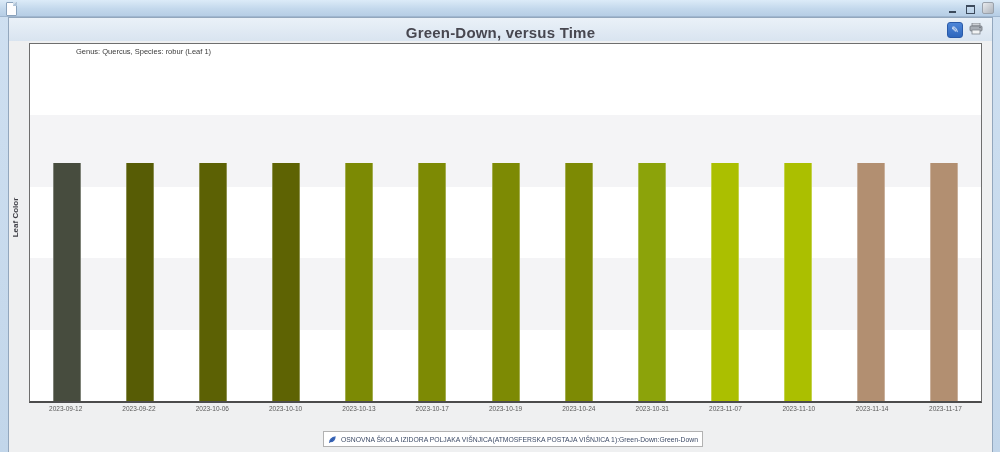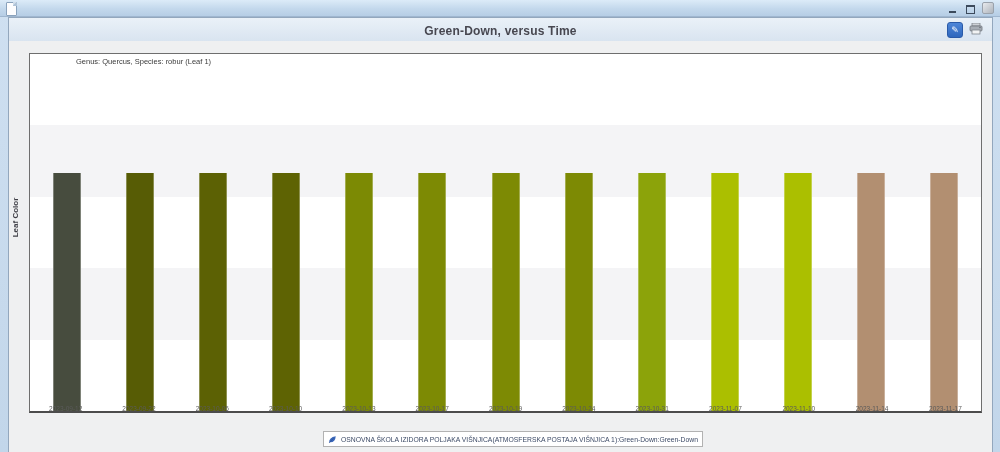--- a/index.html
+++ b/index.html
@@ -32,33 +32,33 @@
     position:absolute;left:8px;top:17px;width:983px;height:435px;
     background:#eff1f2;border:1px solid #93a7bd;border-bottom:none;
   }
   .panel-header{
     position:absolute;left:0;top:0;right:0;height:23px;
     background:linear-gradient(to bottom,#eaf1f8,#d9e4f0);
     border-bottom:1px solid #cfd9e4;
   }
   .panel-title{
     position:absolute;left:0;right:0;top:6px;text-align:center;
-    font-size:12px;font-weight:bold;color:#474750;letter-spacing:.2px;
+    font-size:15px;font-weight:bold;color:#474750;letter-spacing:.2px;
   }
   .hdr-icons{position:absolute;right:8px;top:4px;display:flex;gap:5px;}
   .edit-btn{
     width:14px;height:14px;background:linear-gradient(to bottom,#4e86d8,#2f67bd);
     border:1px solid #2a5aa8;border-radius:3px;color:#fff;font-size:9px;
     display:flex;align-items:center;justify-content:center;line-height:1;cursor:pointer;
   }
   .print-btn{width:16px;height:14px;cursor:pointer;display:flex;align-items:center;justify-content:center;}
   
   .chart-area{position:absolute;left:0;top:23px;right:0;bottom:0;background:#eff0f1;}
   .plot{
-    position:absolute;left:20px;top:12px;width:951px;height:357px;
+    position:absolute;left:20px;top:2px;width:951px;height:357px;
     border:1px solid #6e6e6e;border-bottom:2px solid #4c4c4c;
     background:linear-gradient(to bottom,
       #ffffff 0%,#ffffff 20%,
       #f4f4f6 20%,#f4f4f6 40%,
       #ffffff 40%,#ffffff 60%,
       #f4f4f6 60%,#f4f4f6 80%,
       #ffffff 80%,#ffffff 100%);
   }
   .series-label{
     position:absolute;left:46px;top:3px;font-size:7.5px;color:#3b3b3b;

